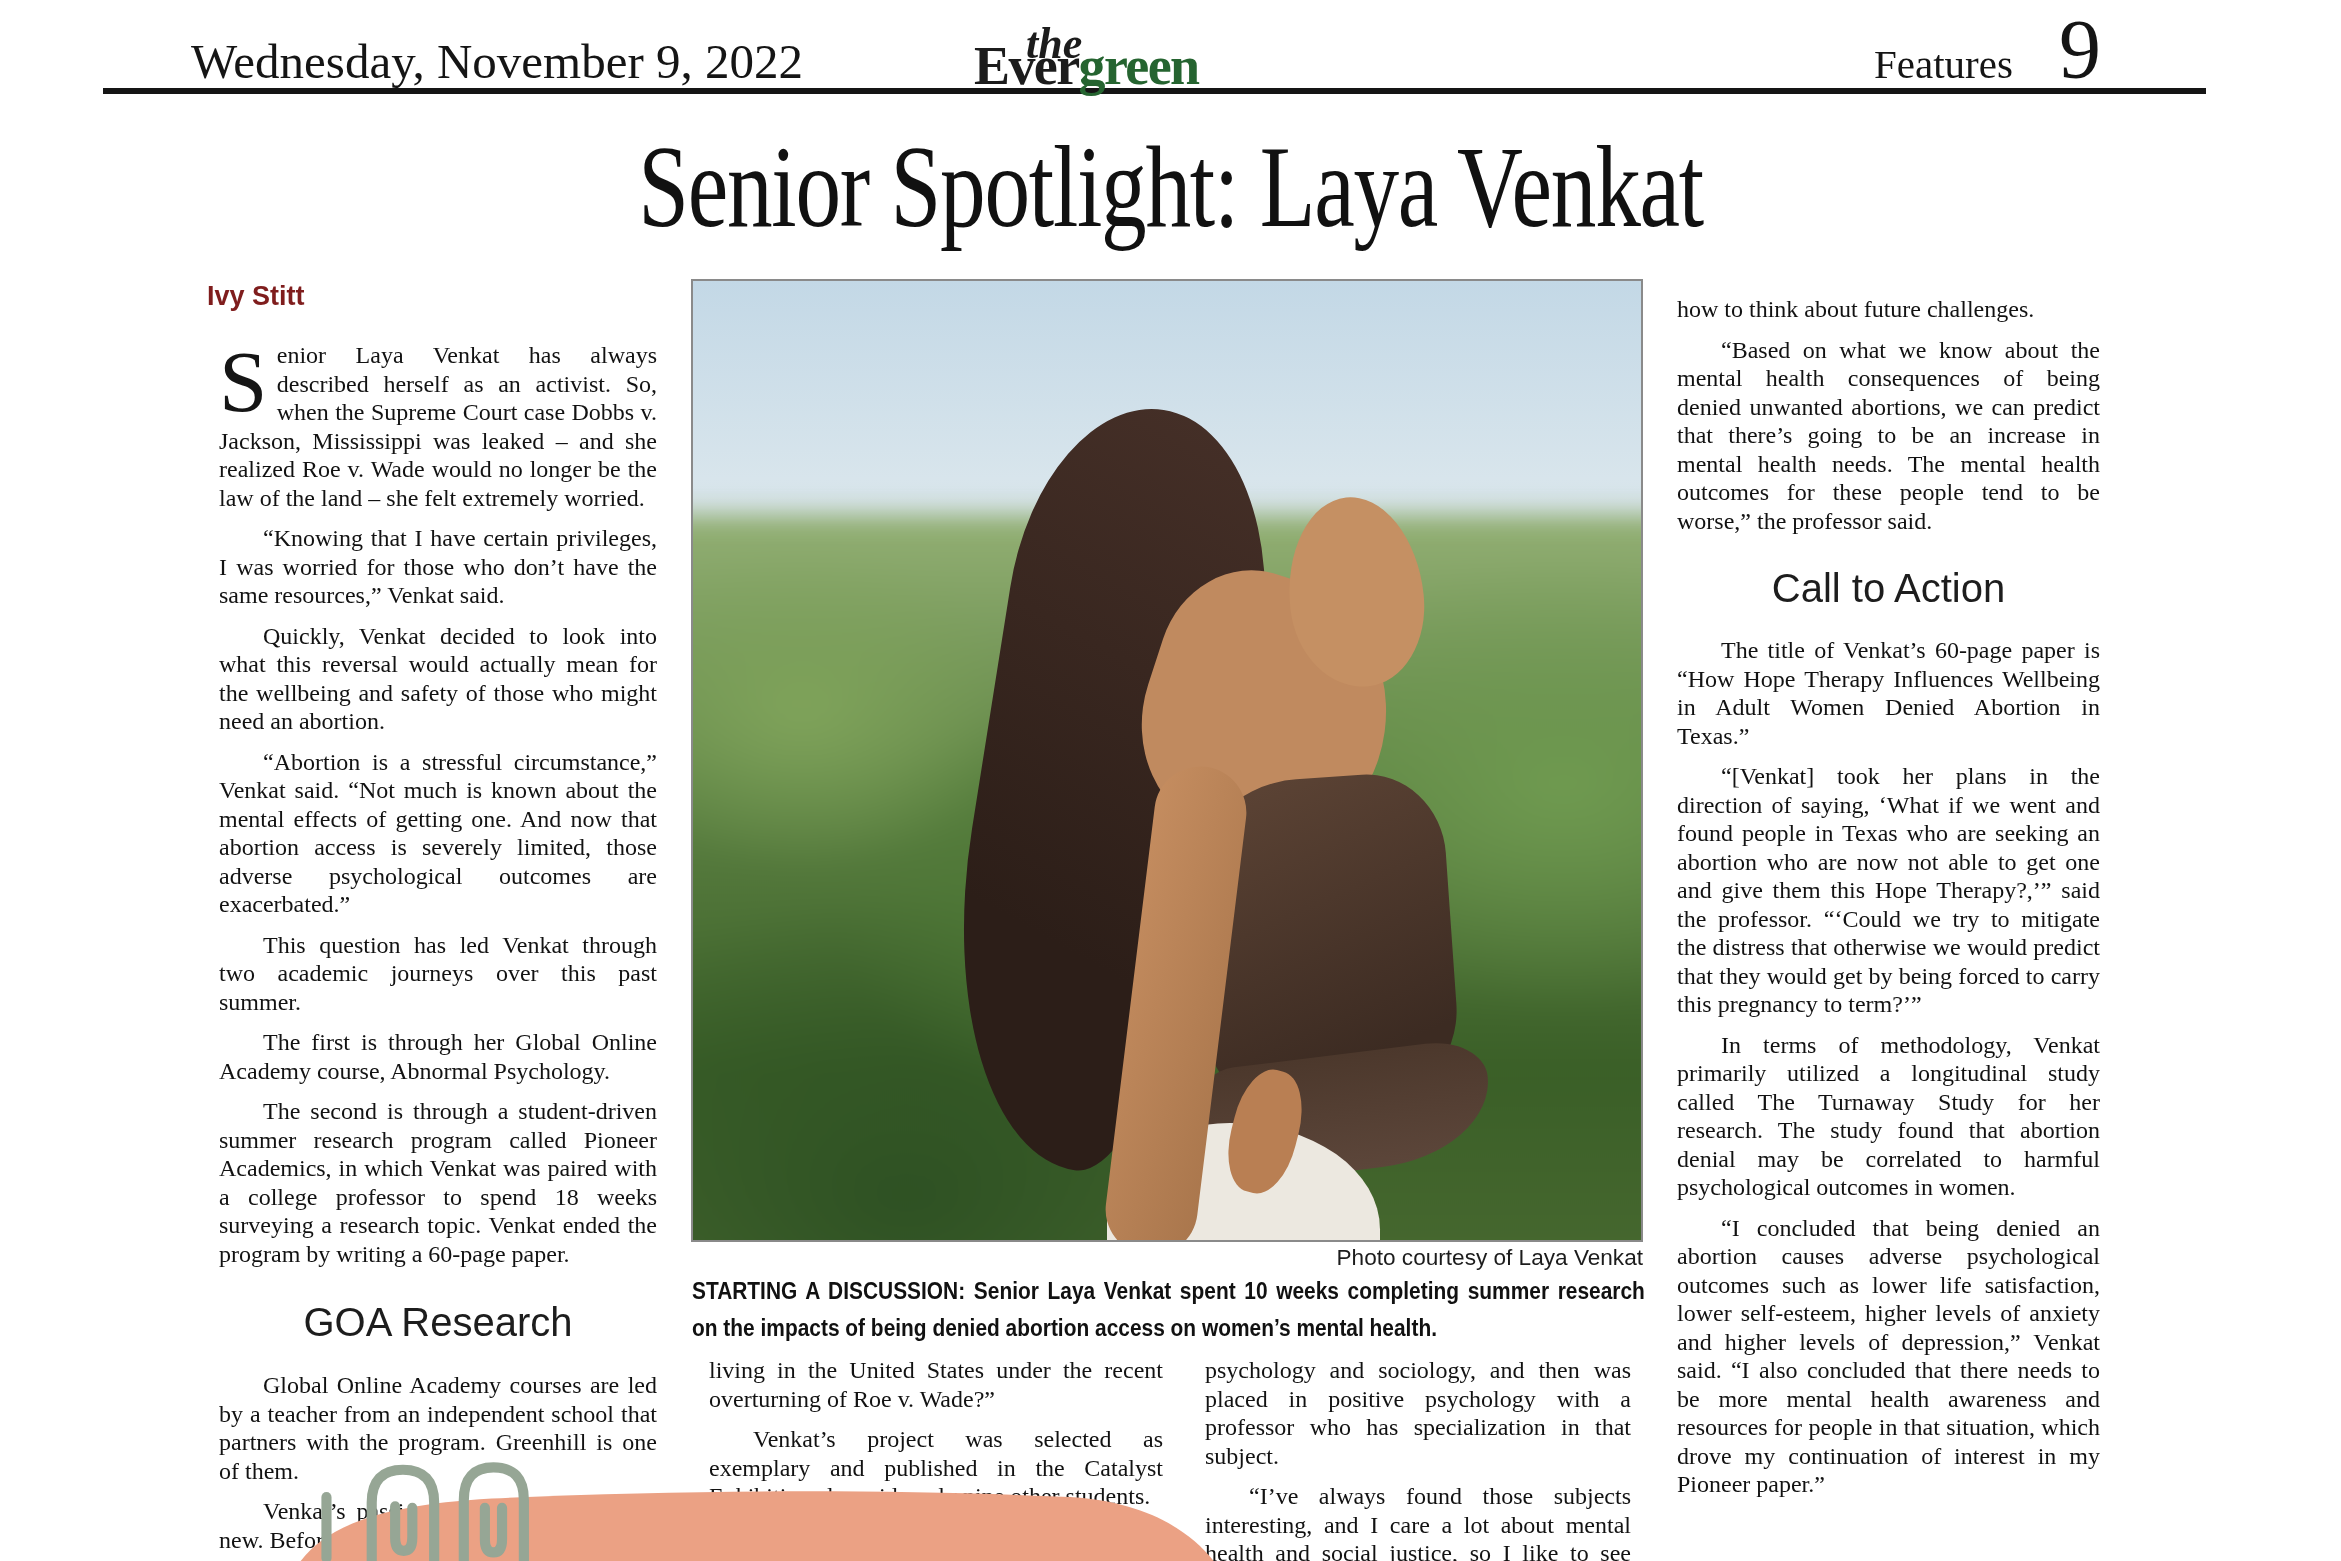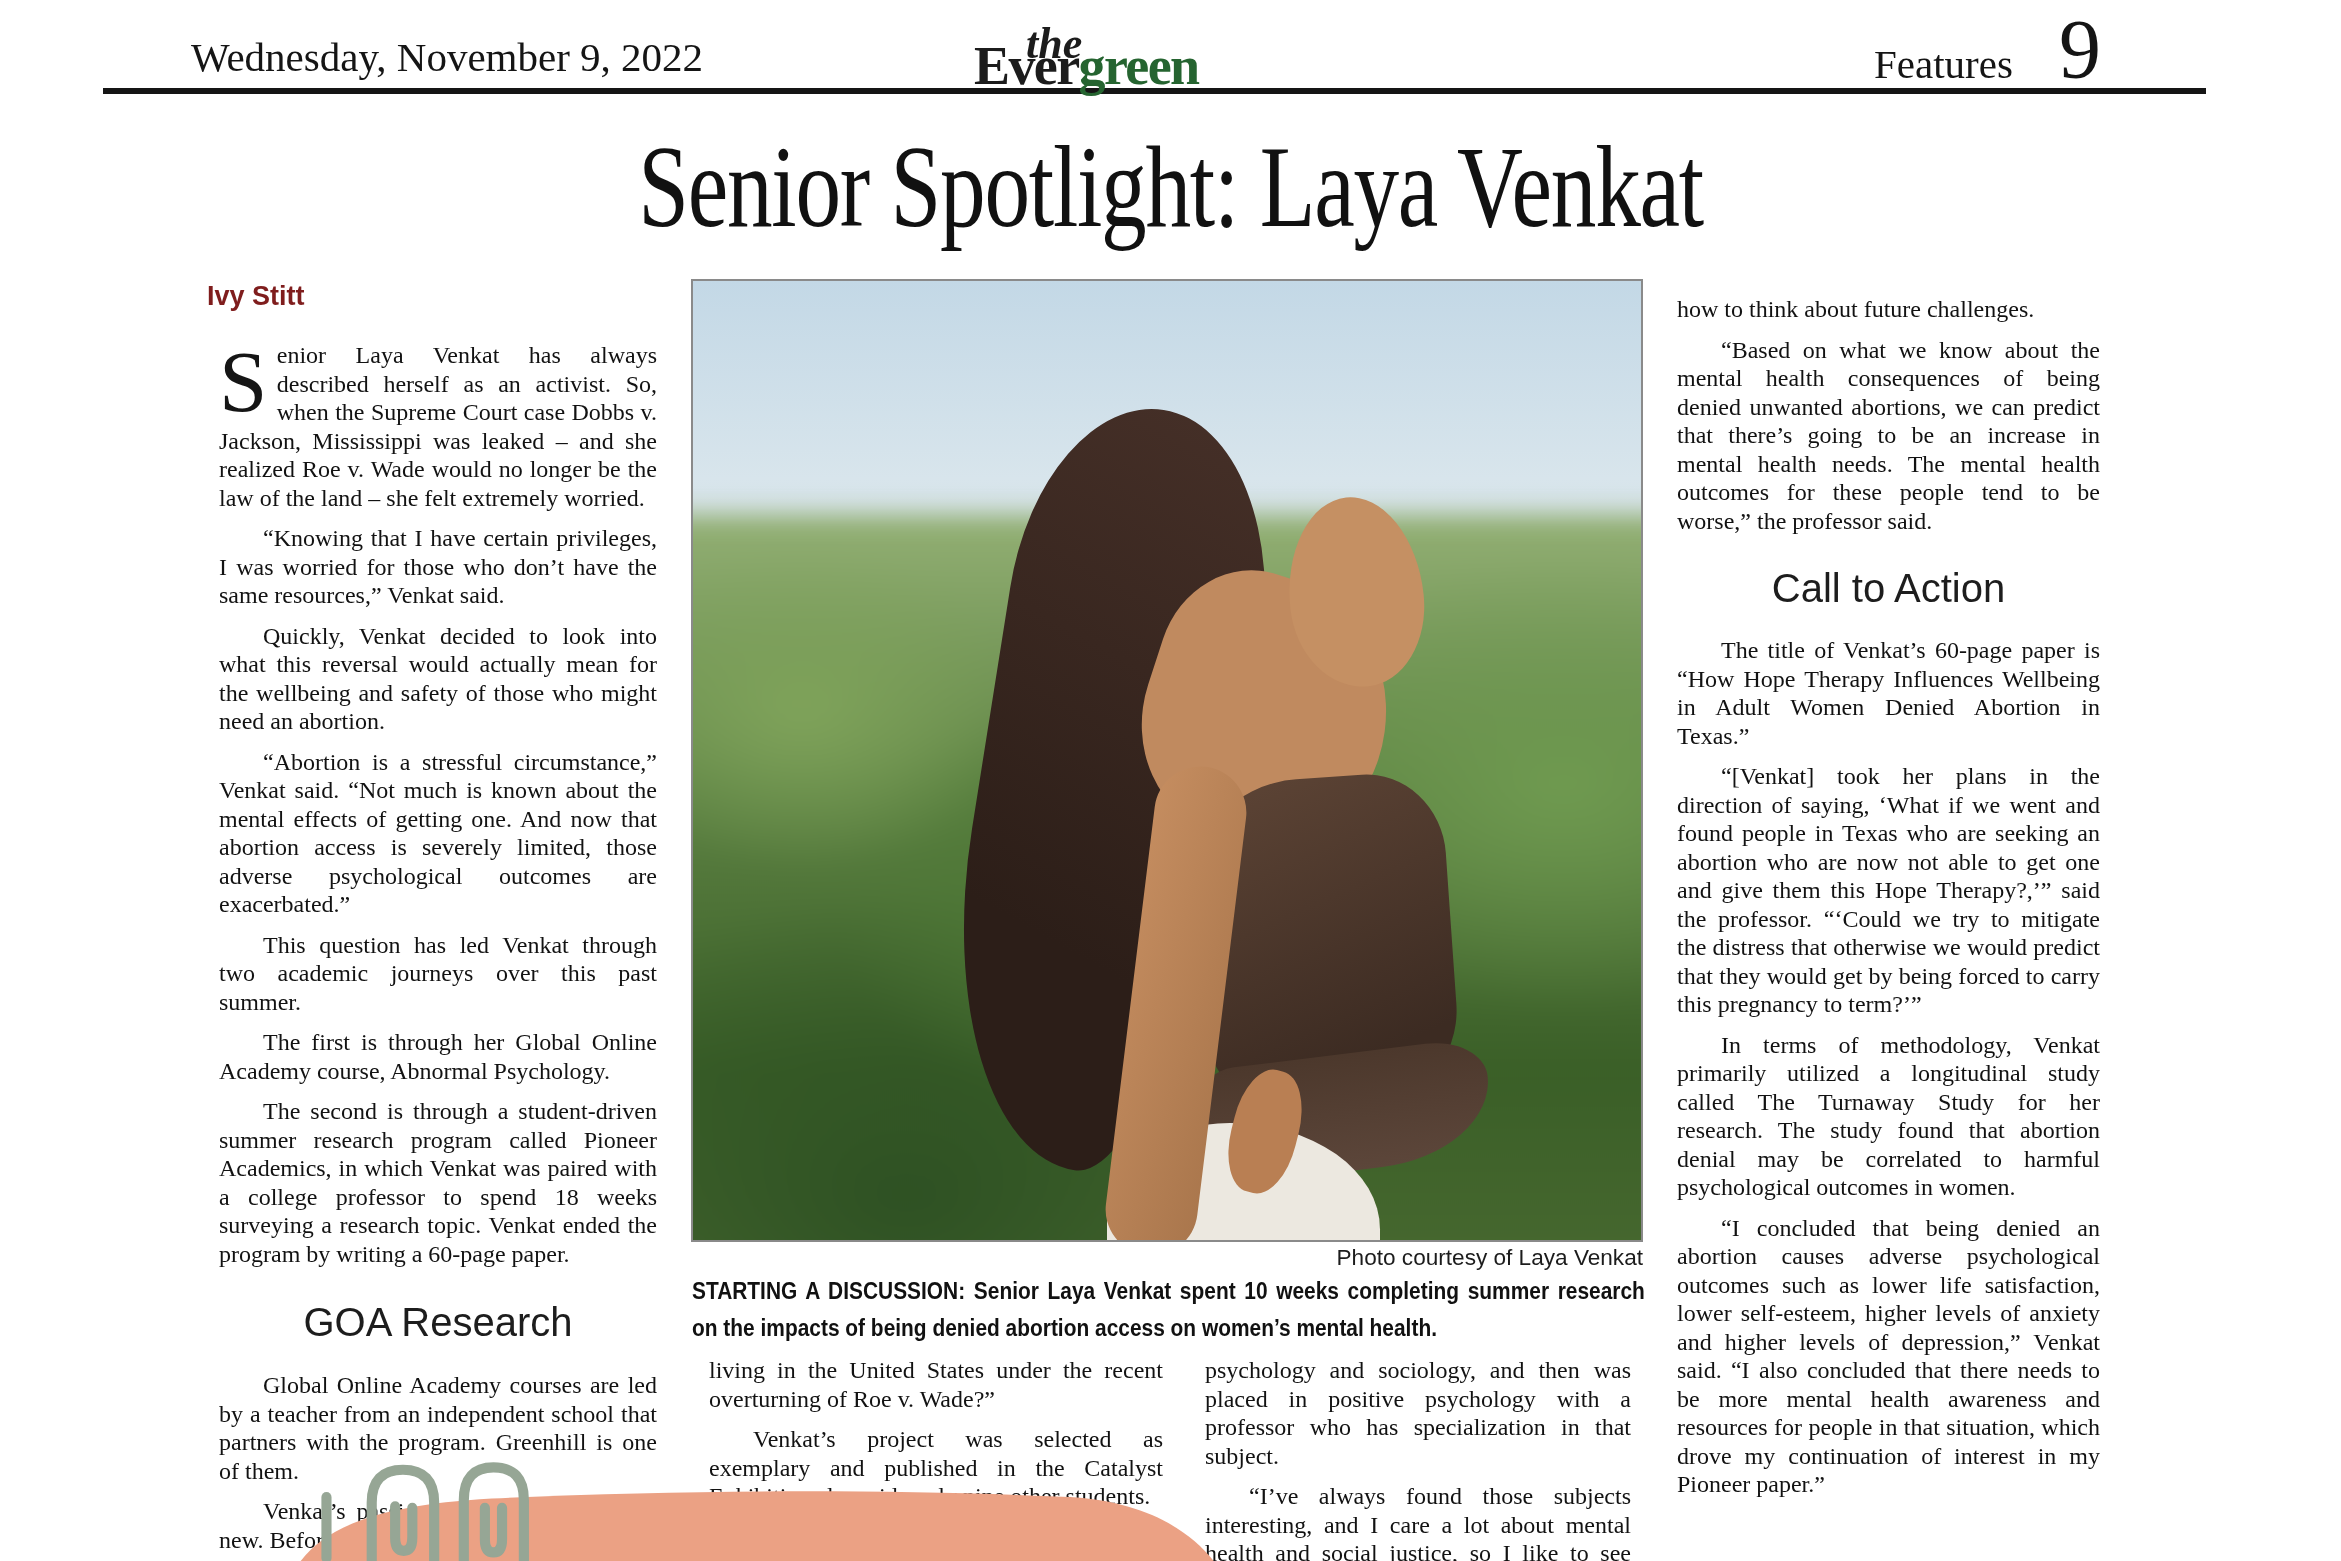--- a/index.html
+++ b/index.html
@@ -1,21 +1,21 @@
 <!DOCTYPE html>
 <html style="font-size:12.5px"><head>
 <meta charset="utf-8">
 <style>
   html,body{margin:0;padding:0;}
   body{width:2342px;height:1561px;background:#ffffff;position:relative;overflow:hidden;
        font-family:"Liberation Serif", serif;color:#141414;}
   .abs{position:absolute;}
 
   
-  .date{left:191px;top:37px;font-size:41px;line-height:1;color:#151515;}
+  .date{left:191px;top:37px;font-size:49px;line-height:1;color:#151515;}
   .rule{left:103px;top:88px;width:2103px;height:5.5px;background:#151515;}
   .masthead{left:974px;top:1.6px;z-index:3;}
   .masthead .the{position:absolute;left:52px;top:20px;font-style:italic;font-weight:bold;
                  font-size:44px;line-height:1;color:#1c1c1c;}
   .masthead .main{display:block;margin-top:37px;font-weight:bold;font-size:54px;line-height:1;
                   letter-spacing:-1.6px;color:#1c1c1c;white-space:nowrap;}
   .masthead .green{color:#256430;}
   .section-label{left:1874px;top:44px;font-size:41px;line-height:1;color:#151515;}
   .page-number{left:2059px;top:7.8px;font-size:84px;line-height:1;color:#151515;}
 

